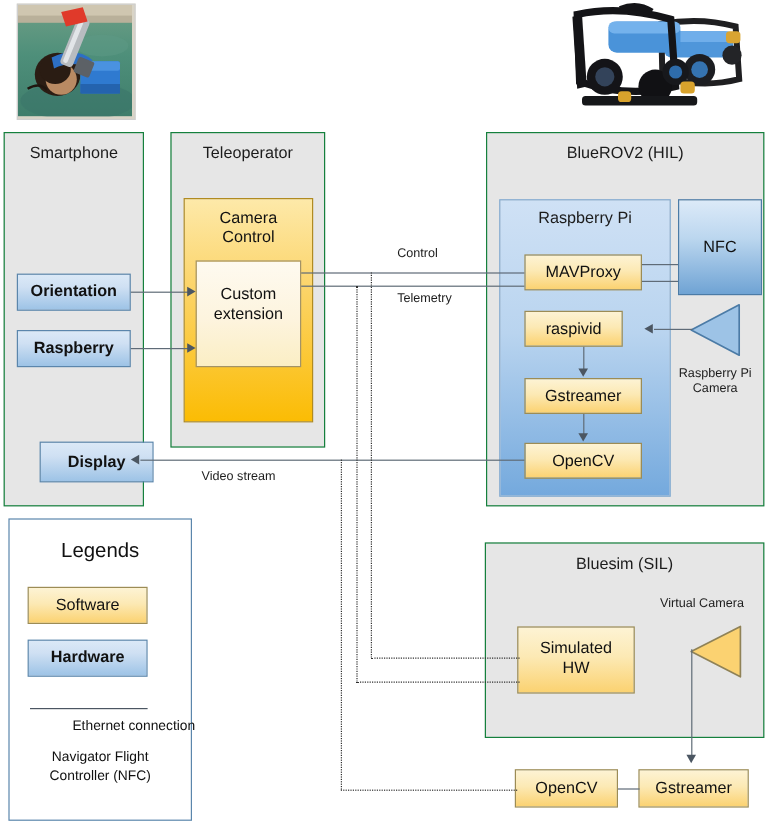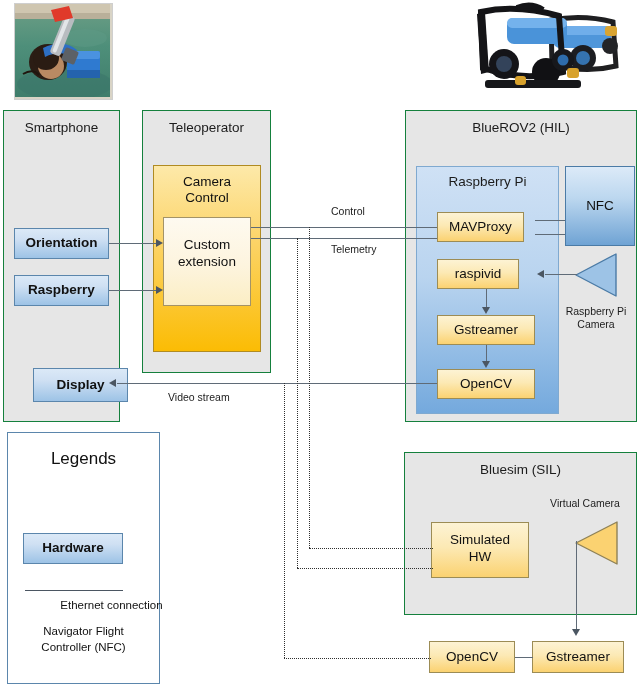--- a/index.html
+++ b/index.html
@@ -247,21 +247,21 @@
   </div>
 
   <div class="abs rpi-panel" style="left:416px;top:166px;width:141px;height:246px;">
     <div class="group-title" style="top:7px;">Raspberry Pi</div>
   </div>
 
   <div class="node hw-deep abs" style="left:565px;top:166px;width:70px;height:80px;">
     <span>NFC</span>
   </div>
 
-  <div class="node sw abs" style="left:437px;top:212px;width:87px;height:30px;">
+  <div class="node sw abs" style="left:437px;top:212px;width:98px;height:30px;">
     <span>MAVProxy</span>
   </div>
 
   <div class="node sw abs" style="left:437px;top:259px;width:82px;height:30px;">
     <span>raspivid</span>
   </div>
 
   <div class="node sw abs" style="left:437px;top:315px;width:98px;height:30px;">
     <span>Gstreamer</span>
   </div>
@@ -305,20 +305,23 @@
   <div class="abs" style="left:573px;top:519px;width:46px;height:48px;">
     <svg width="46" height="48" viewBox="0 0 46 48">
       <path d="M44 3 L44 45 L3 24 Z" fill="#fbd271" stroke="#8f8257" stroke-width="1.4" stroke-linejoin="round"></path>
     </svg>
   </div>
 
   <div class="legend-box" style="left:7px;top:432px;width:153px;height:252px;">
     <div class="legend-title" style="top:16px;">Legends</div>
   </div>
 
+  <div class="node sw abs" style="left:23px;top:489px;width:100px;height:31px;">
+    <span>Software</span>
+  </div>
 
   <div class="node hw abs" style="left:23px;top:533px;width:100px;height:31px;">
     <span>Hardware</span>
   </div>
 
   <div class="legend-rule" style="left:25px;top:590px;width:98px;"></div>
   <div class="legend-text" style="top:598px;left:7px;width:153px;margin-left:28px;">Ethernet connection</div>
 
   <div class="legend-text" style="top:624px;left:7px;width:153px;">
     <div>Navigator Flight</div>

